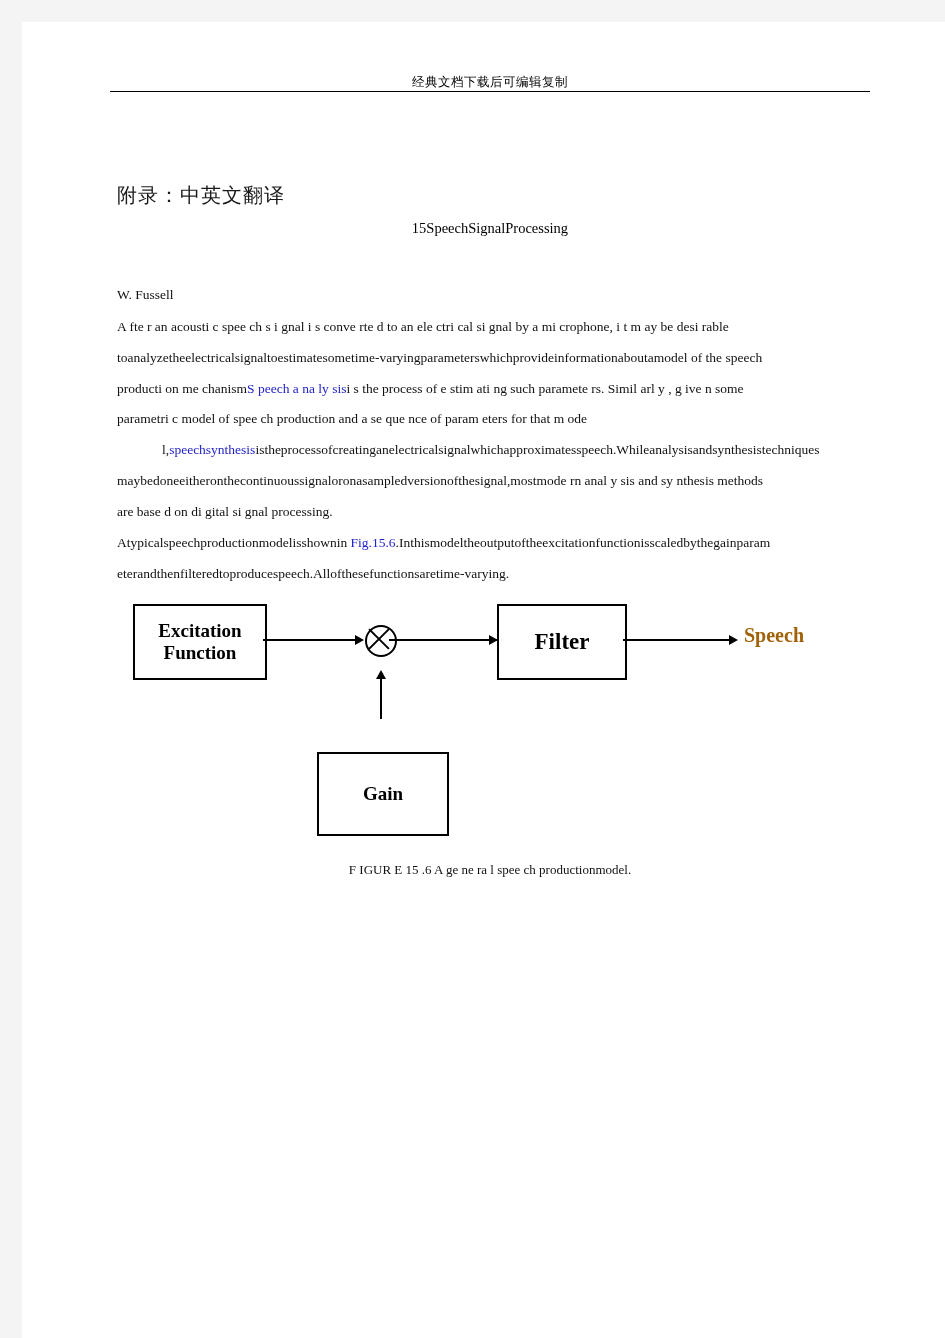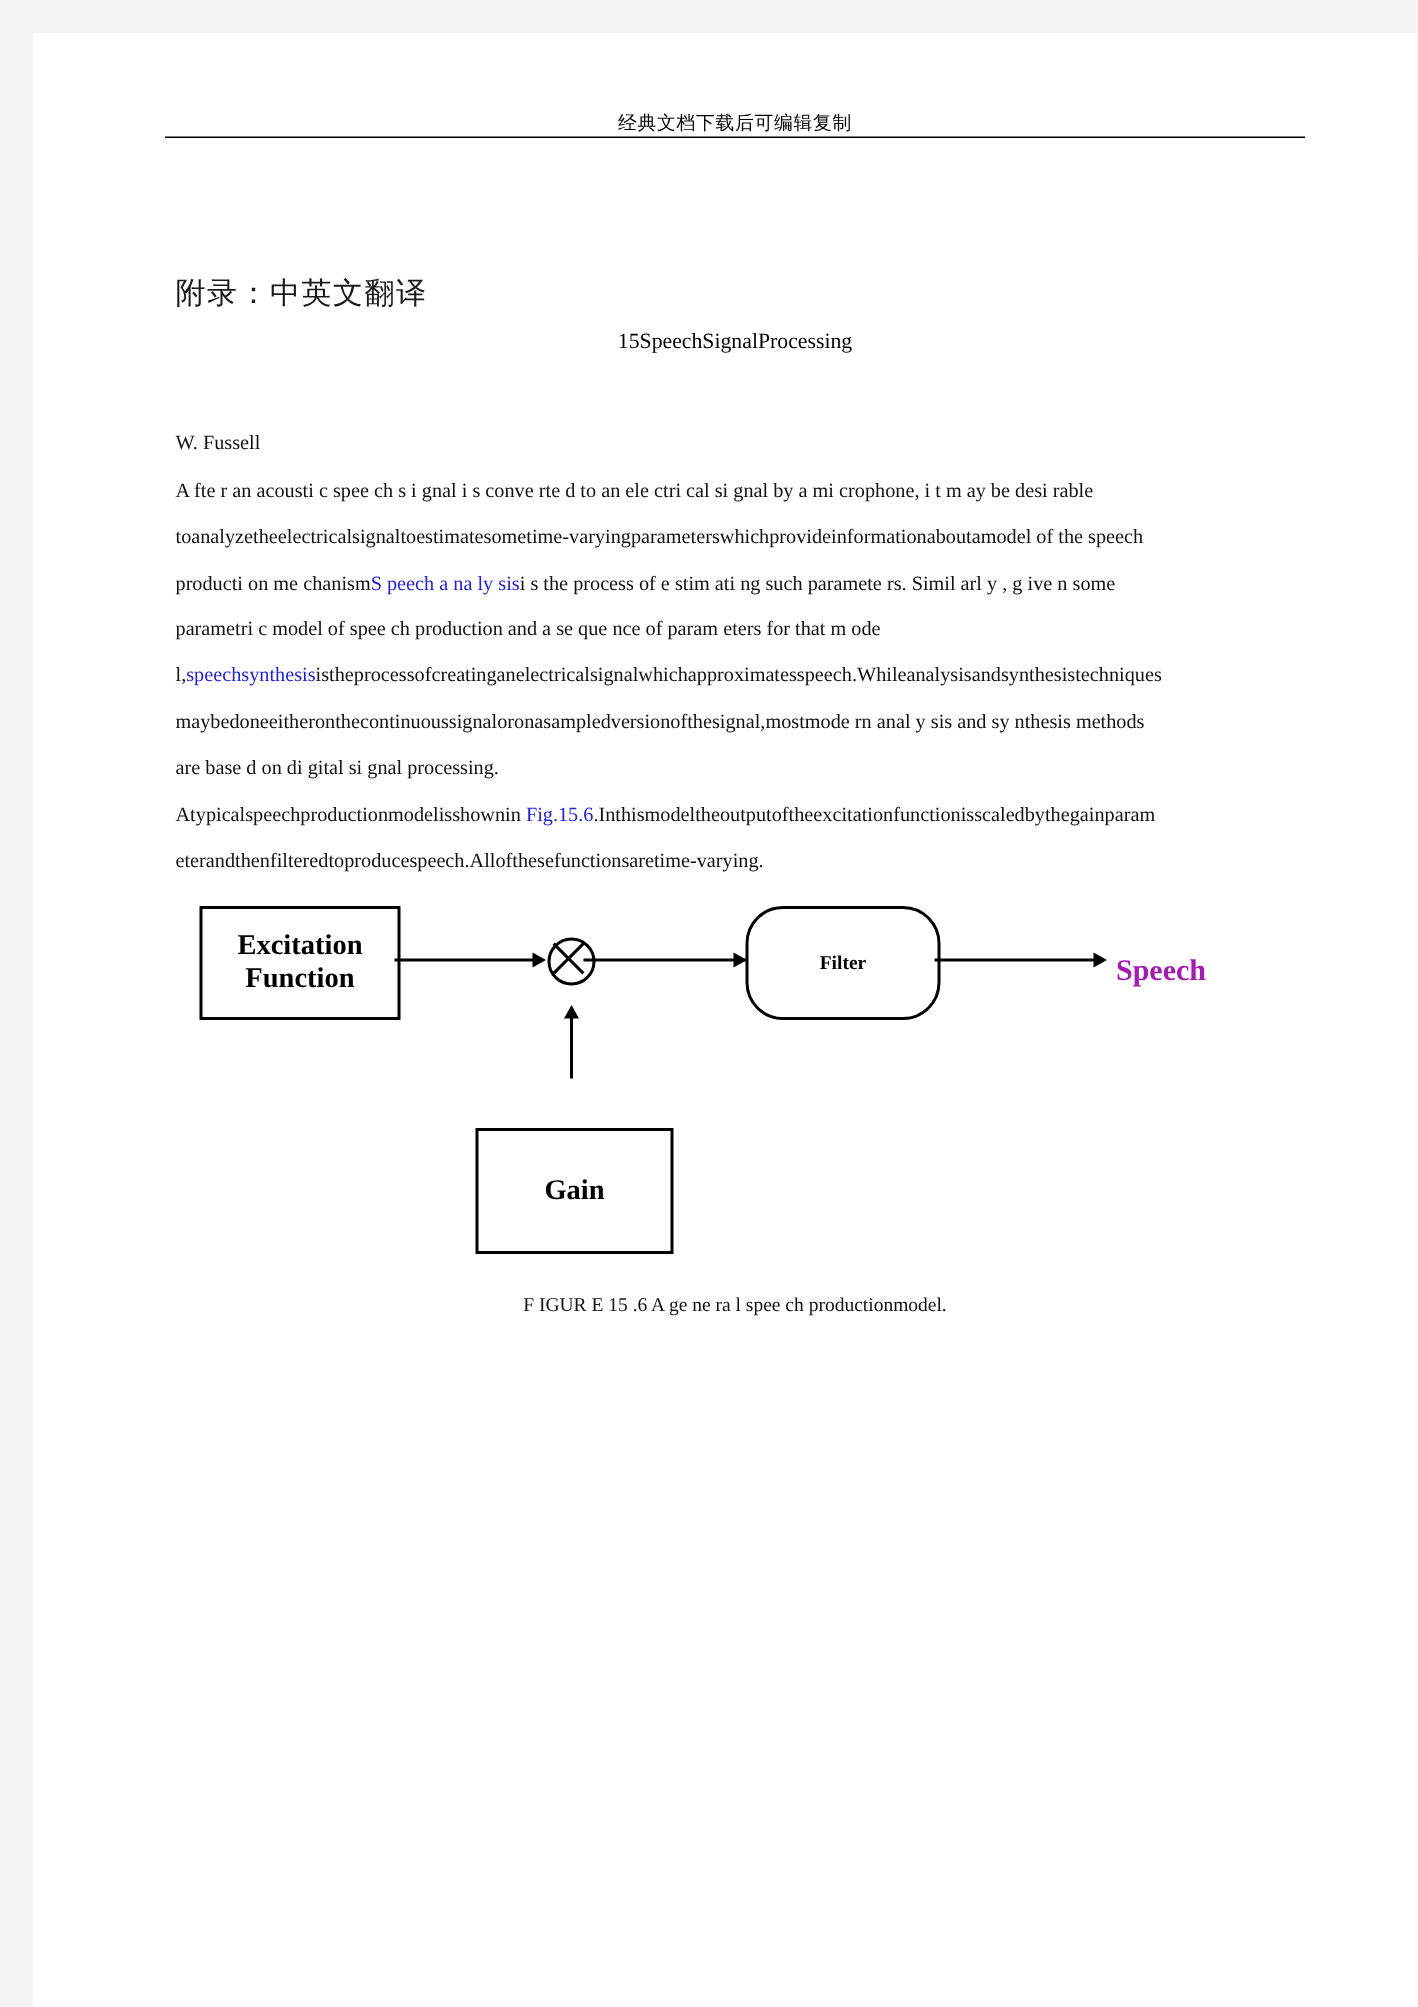--- a/index.html
+++ b/index.html
@@ -81,21 +81,21 @@
   }
   .blue { color: #2222cc; }
 
   
   .l-153   { top: 236px; }
   .l-fuss  { top: 266px; }
   .l-p1a   { top: 298px; }
   .l-p1b   { top: 329px; font-family: Liberation Serif, serif; }
   .l-p1c   { top: 360px; }
   .l-p1d   { top: 390px; }
-  .l-p1e   { top: 421px; }
+  .l-p1e   { top: 421px; margin-left: 45px; }
   .l-p1f   { top: 452px; }
   .l-p1g   { top: 483px; }
   .l-p2a   { top: 514px; }
   .l-p2b   { top: 545px; }
 
   
   .diagram {
     position: absolute;
     left: 95px;
     top: 570px;
@@ -120,38 +120,37 @@
     top: 12px;
     width: 130px;
     height: 72px;
     font-size: 19px;
   }
   .blk-filter {
     left: 380px;
     top: 12px;
     width: 126px;
     height: 72px;
-    font-size: 13px;
-    border-radius: 25px;
+    font-size: 23px;
   }
   .blk-gain {
     left: 200px;
     top: 127px;
     width: 128px;
     height: 80px;
     font-size: 19px;
     margin-top: 33px;
   }
   .speech-label {
     position: absolute;
     left: 627px;
-    top: 44px;
+    top: 32px;
     font-size: 20px;
     font-weight: bold;
-    color: #a21caf;
+    color: #a16207;
     white-space: nowrap;
   }
   .wire {
     position: absolute;
     background: #000;
   }
   .wire-h { height: 2px; }
   .wire-v { width: 2px; }
   .w1 { left: 146px; top: 47px; width: 98px; }
   .w2 { left: 272px; top: 47px; width: 108px; }

